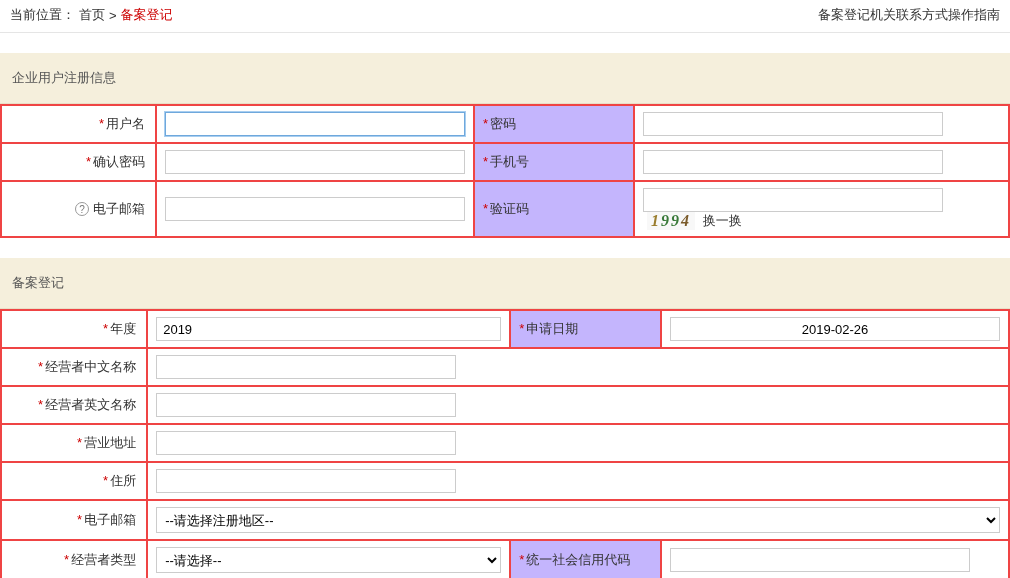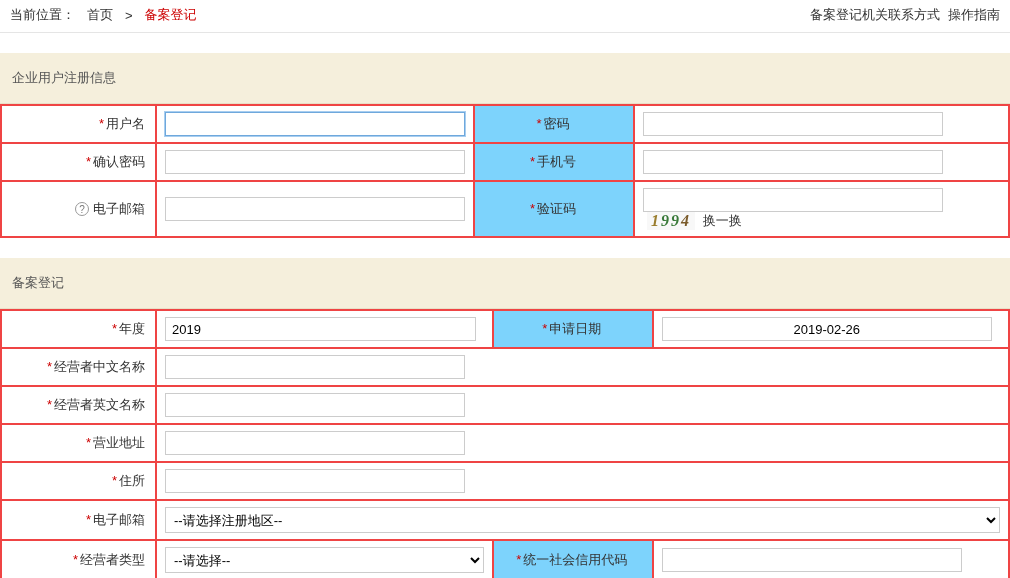--- a/index.html
+++ b/index.html
@@ -13,28 +13,27 @@
     .breadcrumb-bar {
       display: flex;
       justify-content: space-between;
       align-items: center;
       padding: 6px 10px 8px 10px;
       border-bottom: 1px solid #e5e5e5;
     }
     .breadcrumb-left {
       display: flex;
       align-items: center;
-      gap: 12px;
+      gap: 4px;
     }
     .breadcrumb-left .sep { color: #333; }
     .breadcrumb-left .link { color: #333; }
     .breadcrumb-left .current { color: #c00; }
     .breadcrumb-right {
       display: flex;
-      gap: 8px;
     }
     .breadcrumb-right span { color: #333; cursor: pointer; }
     .content { padding: 0; }
     .section-header {
       background: #f5efdc;
       padding: 16px 12px;
       font-size: 13px;
       color: #555;
       border-bottom: 1px solid #e8e0c8;
       margin-top: 20px;
@@ -53,22 +52,22 @@
     }
     .form-table td.label {
       width: 155px;
       text-align: right;
       background: #fff;
       color: #333;
       padding-right: 10px;
     }
     .form-table td.label2 {
       width: 160px;
-      text-align: center;
-      background: #7dd3fc;
+      text-align: left;
+      background: #c4b5fd;
       color: #333;
       padding-right: 10px;
     }
     .req { color: #c00; margin-right: 2px; }
     .form-table td.field {
       background: #fff;
     }
     .form-table input[type=text], .form-table input[type=password] {
       width: 300px;
       height: 24px;
@@ -169,21 +168,21 @@
       </td>
     </tr>
   </tbody>
     </table>
 
   <div class="section-header">备案登记</div>
   <table class="form-table">
     <tbody>
         <tr>
       <td class="label"><span class="req">*</span><span>年度</span></td>
-      <td class="field"><input type="text" style="width: 311px;" value="2019"></td>
+      <td class="field"><input type="text" style="width: 345px;" value="2019"></td>
       <td class="label2"><span class="req">*</span><span>申请日期</span></td>
       <td class="field"><input type="text" style="width: 330px; text-align: center;" value="2019-02-26"></td>
     </tr>
     <tr>
       <td class="label"><span class="req">*</span><span>经营者中文名称</span></td>
       <td class="field" colspan="3"><input type="text" class="wide" style=""></td>
     </tr>
     <tr>
       <td class="label"><span class="req">*</span><span>经营者英文名称</span></td>
       <td class="field" colspan="3"><input type="text" class="wide" style=""></td>

